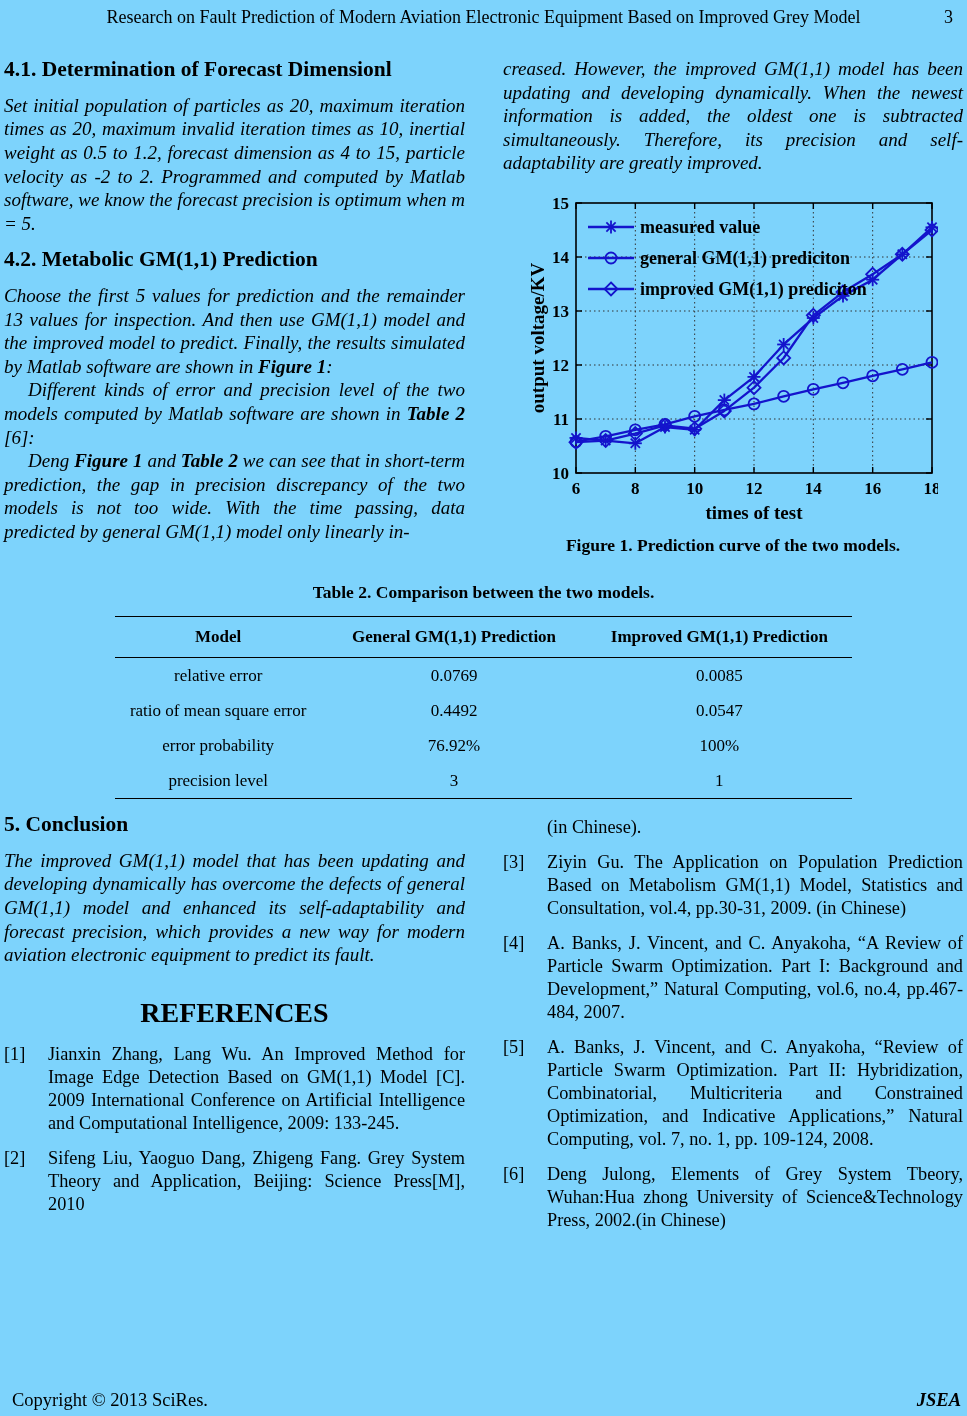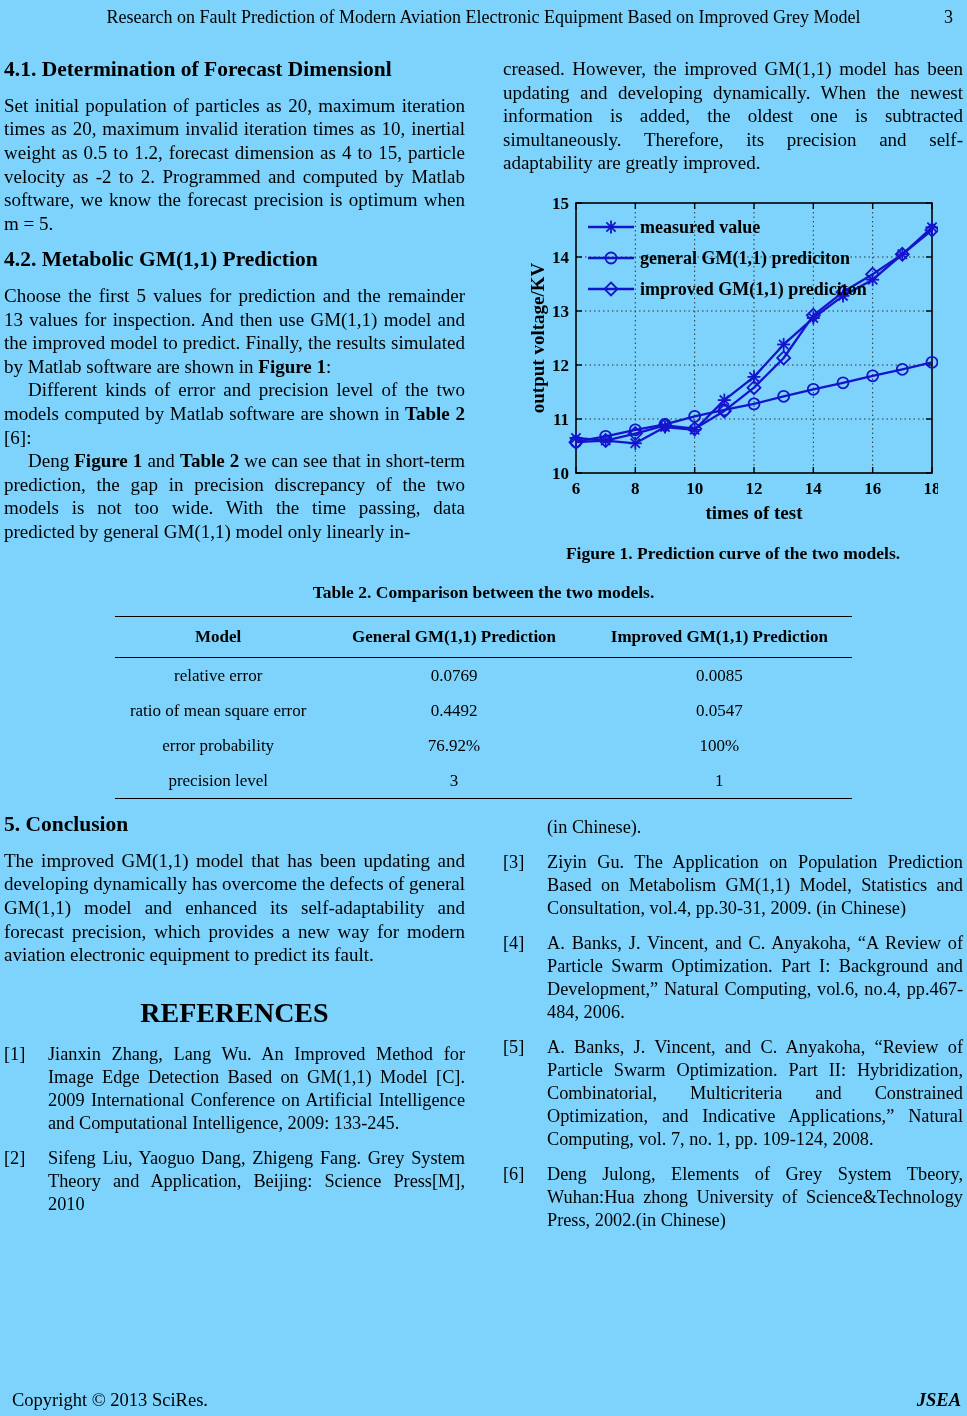--- a/index.html
+++ b/index.html
@@ -11,25 +11,25 @@
   .page-num {position:absolute; top:7px; right:14px; font-size:18px;}
 
   .col {position:absolute;}
   .tl {left:4px;  top:57px;  width:461px;}
   .tr {left:503px; top:57px; width:460px;}
   .bl {left:4px;  top:812px; width:461px;}
   .br {left:503px; top:816px; width:460px;}
 
   h2 {font-size:21.5px; font-weight:bold; margin:0 0 12px 0; line-height:1.15;}
   h2.spaced {margin-top:12px;}
-  p  {margin:0; text-align:justify; font-size:19px; line-height:23.6px;}
+  p  {margin:0; text-align:justify; font-size:19px; line-height:23.6px;font-style:italic;}
   p.indent {text-indent:24px;}
 
   .figure-block {margin-top:20px; text-align:center;}
-  .figure-caption {font-weight:bold; font-size:17.5px; margin-top:12px; text-align:center;}
+  .figure-caption {font-weight:bold; font-size:17.5px; margin-top:4px; text-align:center;}
 
   .table-wrap {position:absolute; top:582px; left:115px; width:737px;}
   .table-caption {text-align:center; font-weight:bold; font-size:17.5px; margin:0 0 13px 0;}
   table {width:100%; border-collapse:collapse; font-size:17px;}
   thead tr {border-top:1.6px solid #000; border-bottom:1.6px solid #000;}
   tbody tr:last-child {border-bottom:1.6px solid #000;}
   th {font-weight:bold; text-align:center; padding:10px 4px;}
   td {text-align:center; padding:7.5px 4px;}
 
   .refs-heading {text-align:center; font-size:28px; font-weight:bold; margin:30px 0 14px 0;}
@@ -284,21 +284,21 @@
   </div>
 
   <div class="col br">
     <div class="cont-line">(in Chinese).</div>
     <div class="ref">
       <span class="ref-num">[3]</span>
       <span class="ref-text">Ziyin Gu. The Application on Population Prediction Based on Metabolism GM(1,1) Model, Statistics and Consultation, vol.4, pp.30-31, 2009. (in Chinese)</span>
     </div>
     <div class="ref">
       <span class="ref-num">[4]</span>
-      <span class="ref-text">A. Banks, J. Vincent, and C. Anyakoha, “A Review of Particle Swarm Optimization. Part I: Background and Development,” Natural Computing, vol.6, no.4, pp.467-484, 2006.</span>
+      <span class="ref-text">A. Banks, J. Vincent, and C. Anyakoha, “A Review of Particle Swarm Optimization. Part I: Background and Development,” Natural Computing, vol.6, no.4, pp.467-484, 2007.</span>
     </div>
     <div class="ref">
       <span class="ref-num">[5]</span>
       <span class="ref-text">A. Banks, J. Vincent, and C. Anyakoha, “Review of Particle Swarm Optimization. Part II: Hybridization, Combinatorial, Multicriteria and Constrained Optimization, and Indicative Applications,” Natural Computing, vol. 7, no. 1, pp. 109-124, 2008.</span>
     </div>
     <div class="ref">
       <span class="ref-num">[6]</span>
       <span class="ref-text">Deng Julong, Elements of Grey System Tbeory, Wuhan:Hua zhong University of Science&amp;Technology Press, 2002.(in Chinese)</span>
     </div>
   </div>

